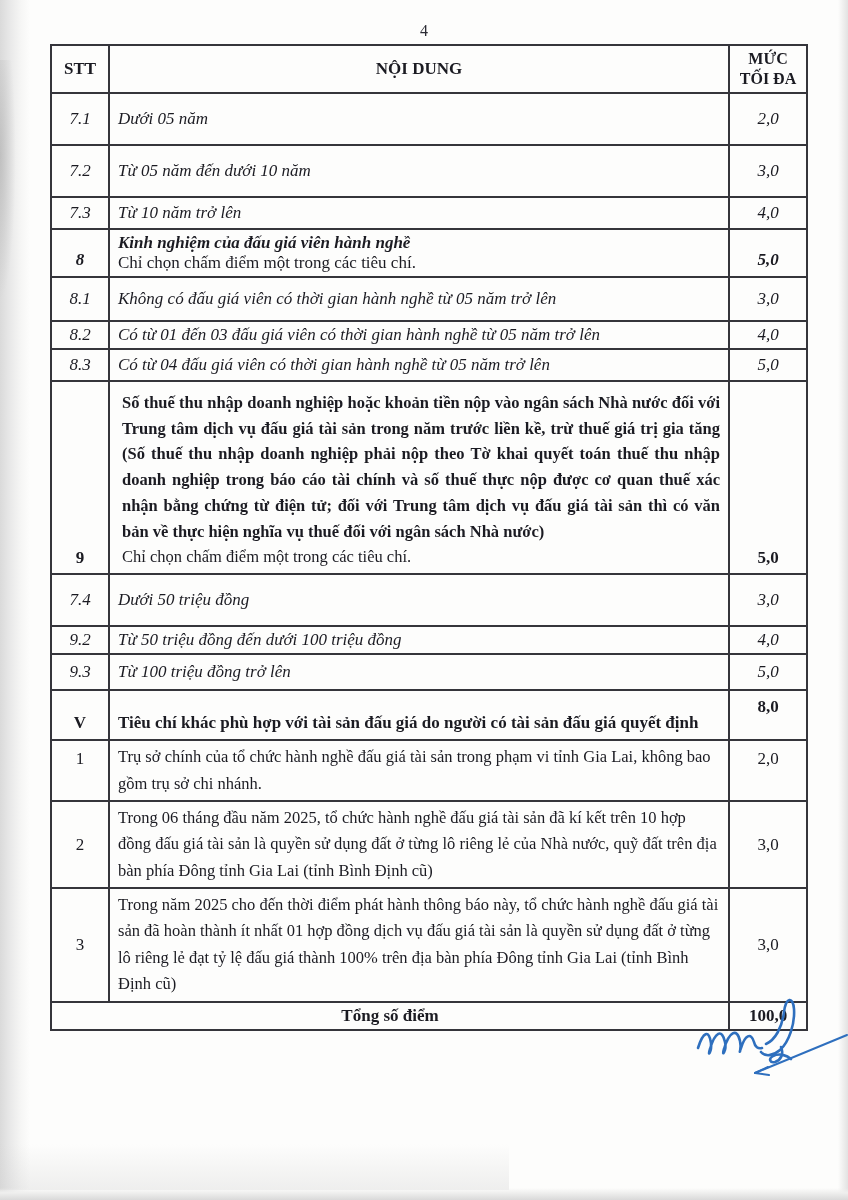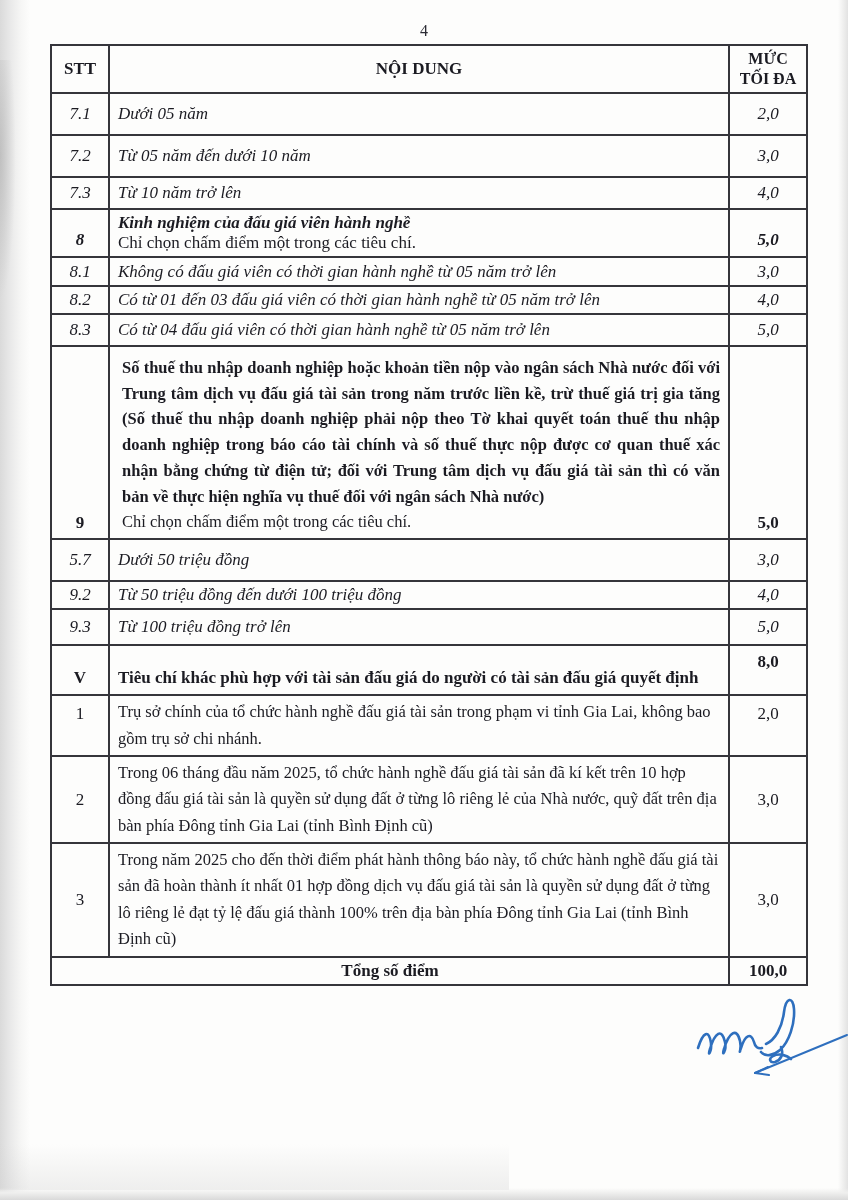--- a/index.html
+++ b/index.html
@@ -74,24 +74,24 @@
   tr.cat .num, tr.cat .txt { font-weight: bold; vertical-align: bottom; padding-bottom: 6px; }
   tr.cat .score { font-weight: bold; vertical-align: top; padding-top: 6px; }
   tr.plain .txt { font-size: 16.5px; line-height: 1.6; }
   tr.top-align .num, tr.top-align .score { vertical-align: top; padding-top: 8px; }
   tr.total-row td { font-weight: bold; }
   tr.total-row .total-label { text-align: center; }
   tr.total-row .score { font-size: 17px; }
 
   
   tr.h-head td, tr.h-head th { height: 44px; }
-  tr.h-42 td { height: 42px; }
+  tr.h-42 td { height: 52px; }
   tr.h-38 td { height: 32px; }
   tr.h-48 td { height: 48px; }
-  tr.h-44 td { height: 29px; }
+  tr.h-44 td { height: 44px; }
   tr.h-40 td { height: 24px; }
   tr.h-156 td { height: 156px; }
   tr.h-36 td { height: 36px; }
   tr.h-50 td { height: 50px; }
   tr.h-56 td { height: 56px; }
   tr.h-78 td { height: 78px; }
   tr.h-102 td { height: 102px; }
   tr.h-28 td { height: 28px; }
 
   .signature-svg {
@@ -172,21 +172,21 @@
   <tr class="big h-156">
     <td class="num">9</td>
     <td class="txt">
       <span class="big-title">Số thuế thu nhập doanh nghiệp hoặc khoản tiền nộp vào ngân sách Nhà nước đối với Trung tâm dịch vụ đấu giá tài sản trong năm trước liền kề, trừ thuế giá trị gia tăng (Số thuế thu nhập doanh nghiệp phải nộp theo Tờ khai quyết toán thuế thu nhập doanh nghiệp trong báo cáo tài chính và số thuế thực nộp được cơ quan thuế xác nhận bằng chứng từ điện tử; đối với Trung tâm dịch vụ đấu giá tài sản thì có văn bản về thực hiện nghĩa vụ thuế đối với ngân sách Nhà nước)</span>
       <span class="big-note">Chỉ chọn chấm điểm một trong các tiêu chí.</span>
     </td>
     <td class="score">5,0</td>
   </tr>
 
   <tr class="it h-42">
-    <td class="num">5.7</td>
+    <td class="num">7.4</td>
     <td class="txt">Dưới 50 triệu đồng</td>
     <td class="score">3,0</td>
   </tr>
   <tr class="it h-40">
     <td class="num">9.2</td>
     <td class="txt">Từ 50 triệu đồng đến dưới 100 triệu đồng</td>
     <td class="score">4,0</td>
   </tr>
   <tr class="it h-36">
     <td class="num">9.3</td>

